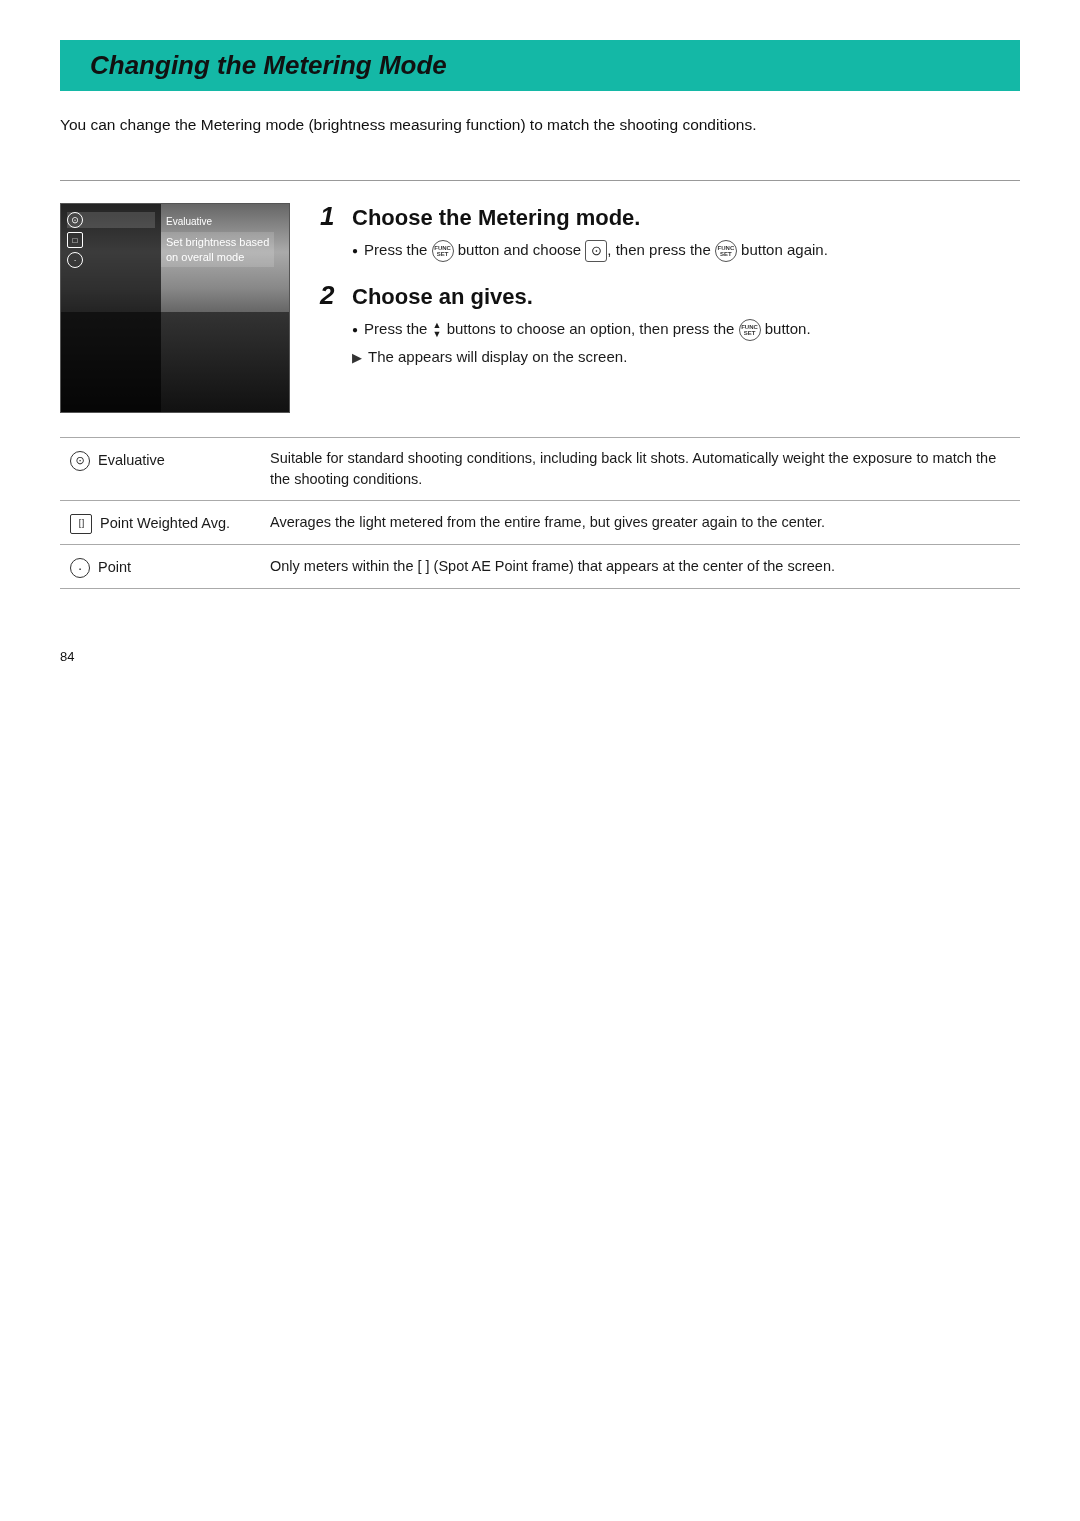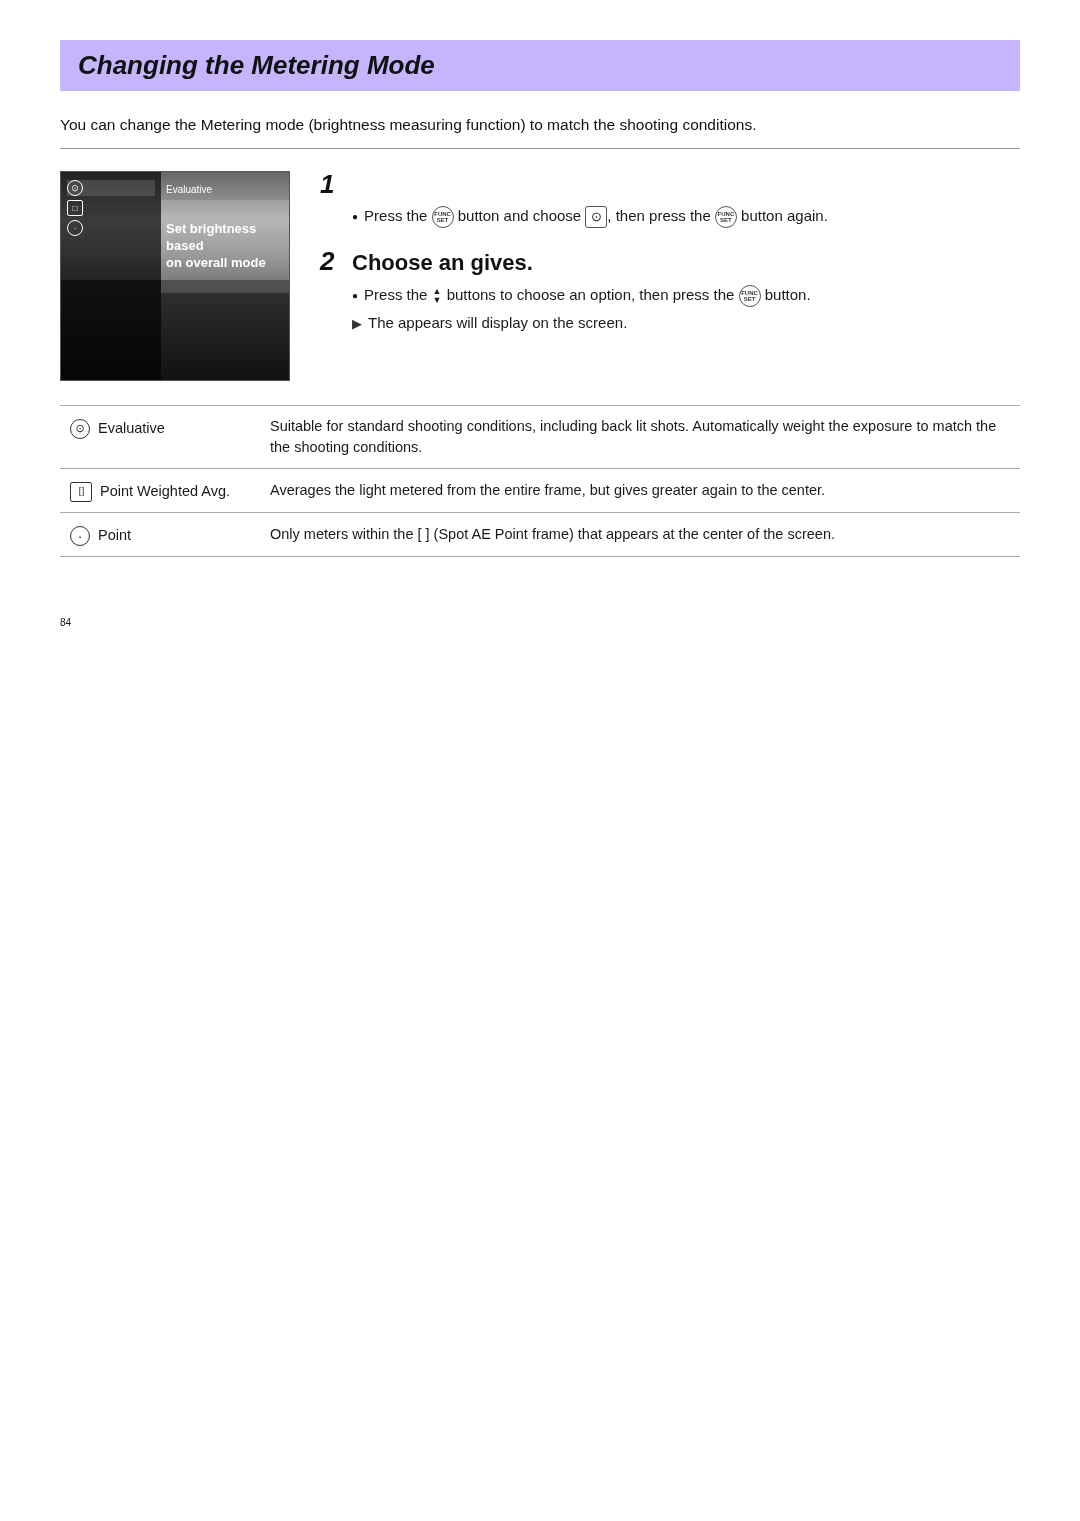--- a/index.html
+++ b/index.html
@@ -8,36 +8,36 @@
       min-height: 1521px;
       background: #ffffff;
       font-family: Arial, Helvetica, sans-serif;
       font-size: 15px;
       color: #1a1a1a;
       padding: 40px 60px;
     }
 
     
     .page-title-bar {
-      background: #c4b5fd;
-      padding: 10px 18px;
+      background: #14b8a6;
+      padding: 10px 30px;
       margin-bottom: 22px;
     }
     .page-title-bar h1 {
       font-size: 26px;
       font-weight: 900;
       color: #111;
       font-style: italic;
     }
 
     
     .intro-text {
       font-size: 15.5px;
       line-height: 1.5;
-      margin-bottom: 12px;
+      margin-bottom: 44px;
       color: #111;
     }
 
     
     .divider {
       border: none;
       border-top: 1px solid #999;
       margin-bottom: 22px;
     }
 
@@ -105,25 +105,24 @@
       left: 105px;
       top: 12px;
       color: #fff;
       font-size: 10px;
     }
     .description-box {
       position: absolute;
       left: 100px;
       top: 28px;
       background: rgba(255,255,255,0.15);
-      padding: 21px 5px;
+      padding: 3px 5px;
       color: #fff;
-      font-size: 13px;
+      font-size: 11px;
       line-height: 1.3;
-      font-weight: bold;
     }
 
     
     .steps-container {
       flex: 1;
     }
 
     .step {
       margin-bottom: 20px;
     }
@@ -271,21 +270,21 @@
     .mode-icon.circle {
       border-radius: 50%;
     }
     .mode-icon.square {
       border-radius: 2px;
     }
 
     
     .page-number {
       margin-top: 60px;
-      font-size: 10px;
+      font-size: 13px;
       color: #111;
     }
 
     
     .options-table tbody tr {
       display: table-row;
     }
     .options-table td {
       display: table-cell;
       vertical-align: middle;
@@ -334,20 +333,21 @@
       <span>Set brightness based</span><br>
       <span>on overall mode</span>
     </div>
   </div>
 
   <div class="steps-container">
 
     <div class="step">
       <div class="step-header">
         <span class="step-number">1</span>
+        <span class="step-title">Choose the Metering mode.</span>
       </div>
       <div class="step-body">
         <div class="bullet-item">
           <span class="bullet-dot">●</span>
           <span>
             Press the
             <span class="func-btn">
                 <span class="inner">FUNC<br>SET</span>
               </span>
             button and choose

